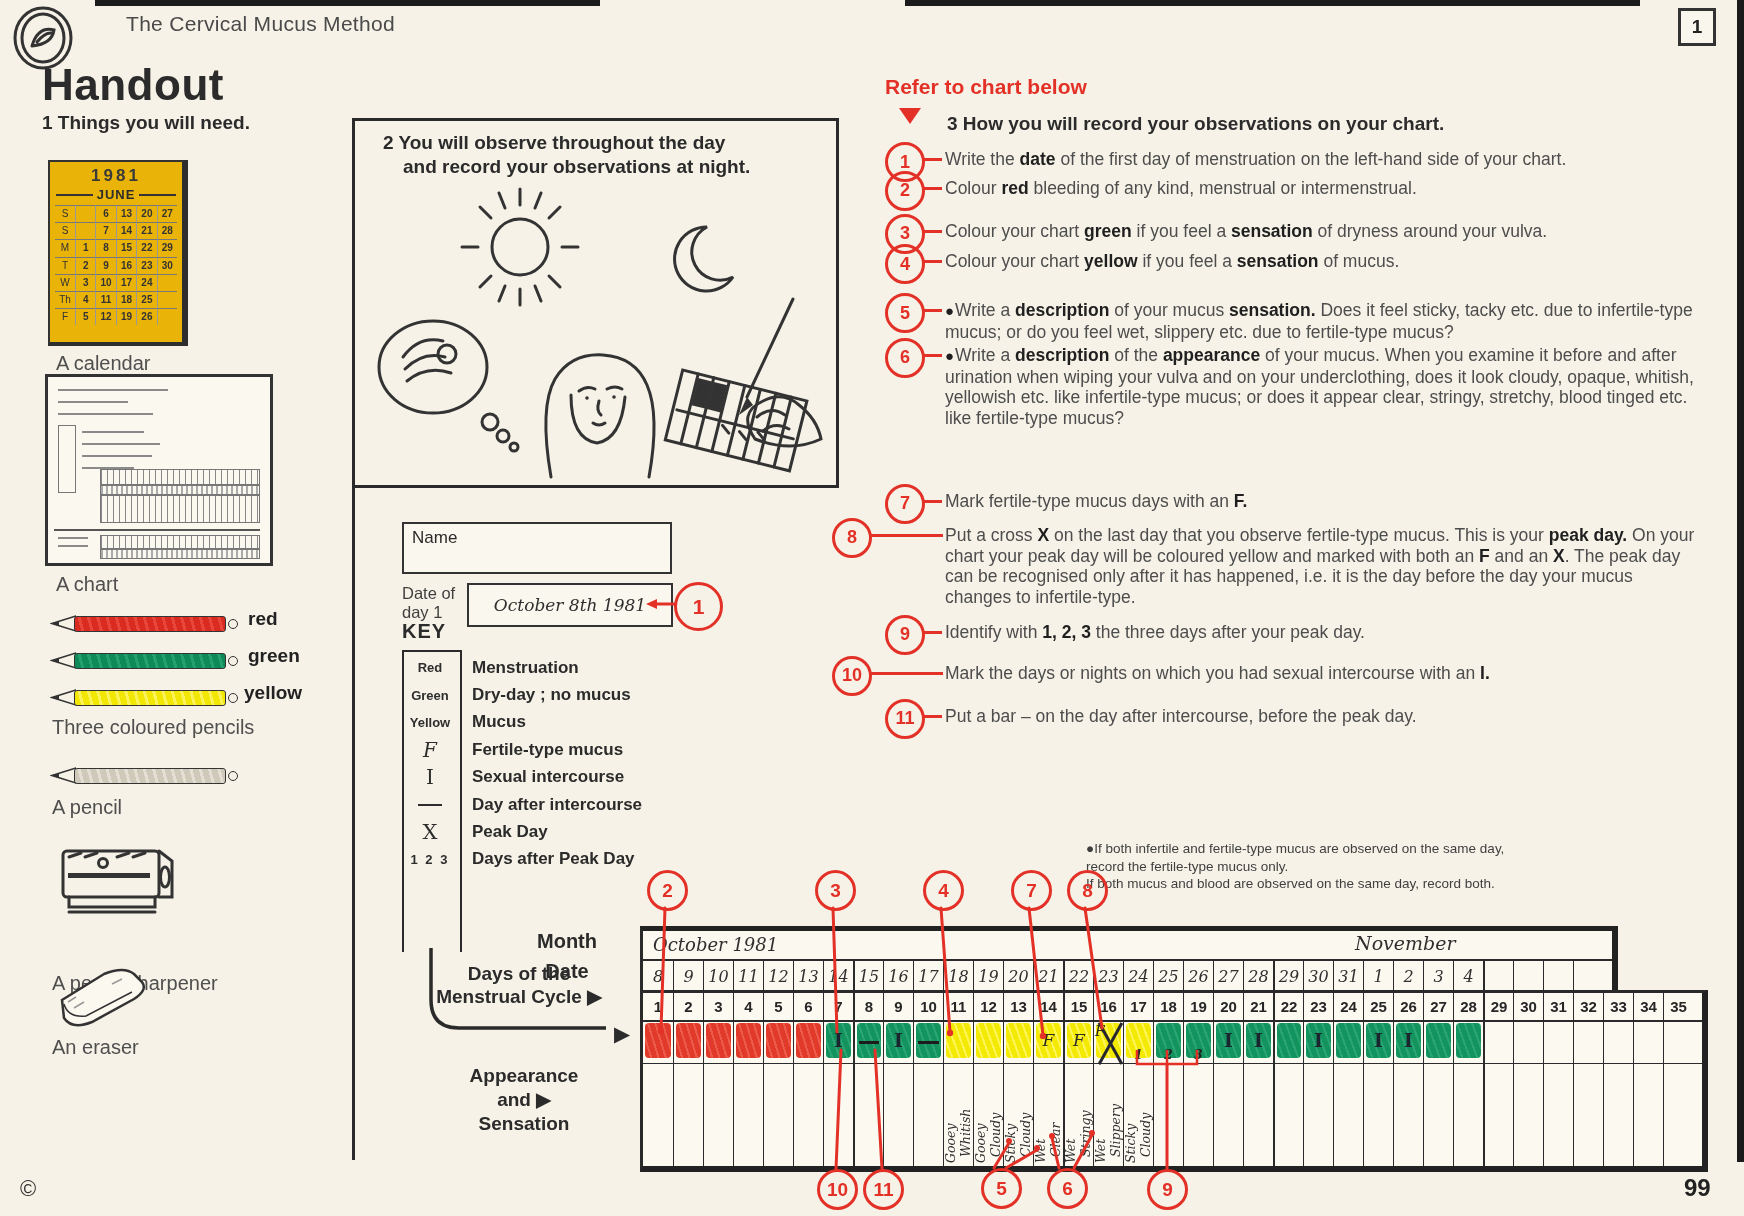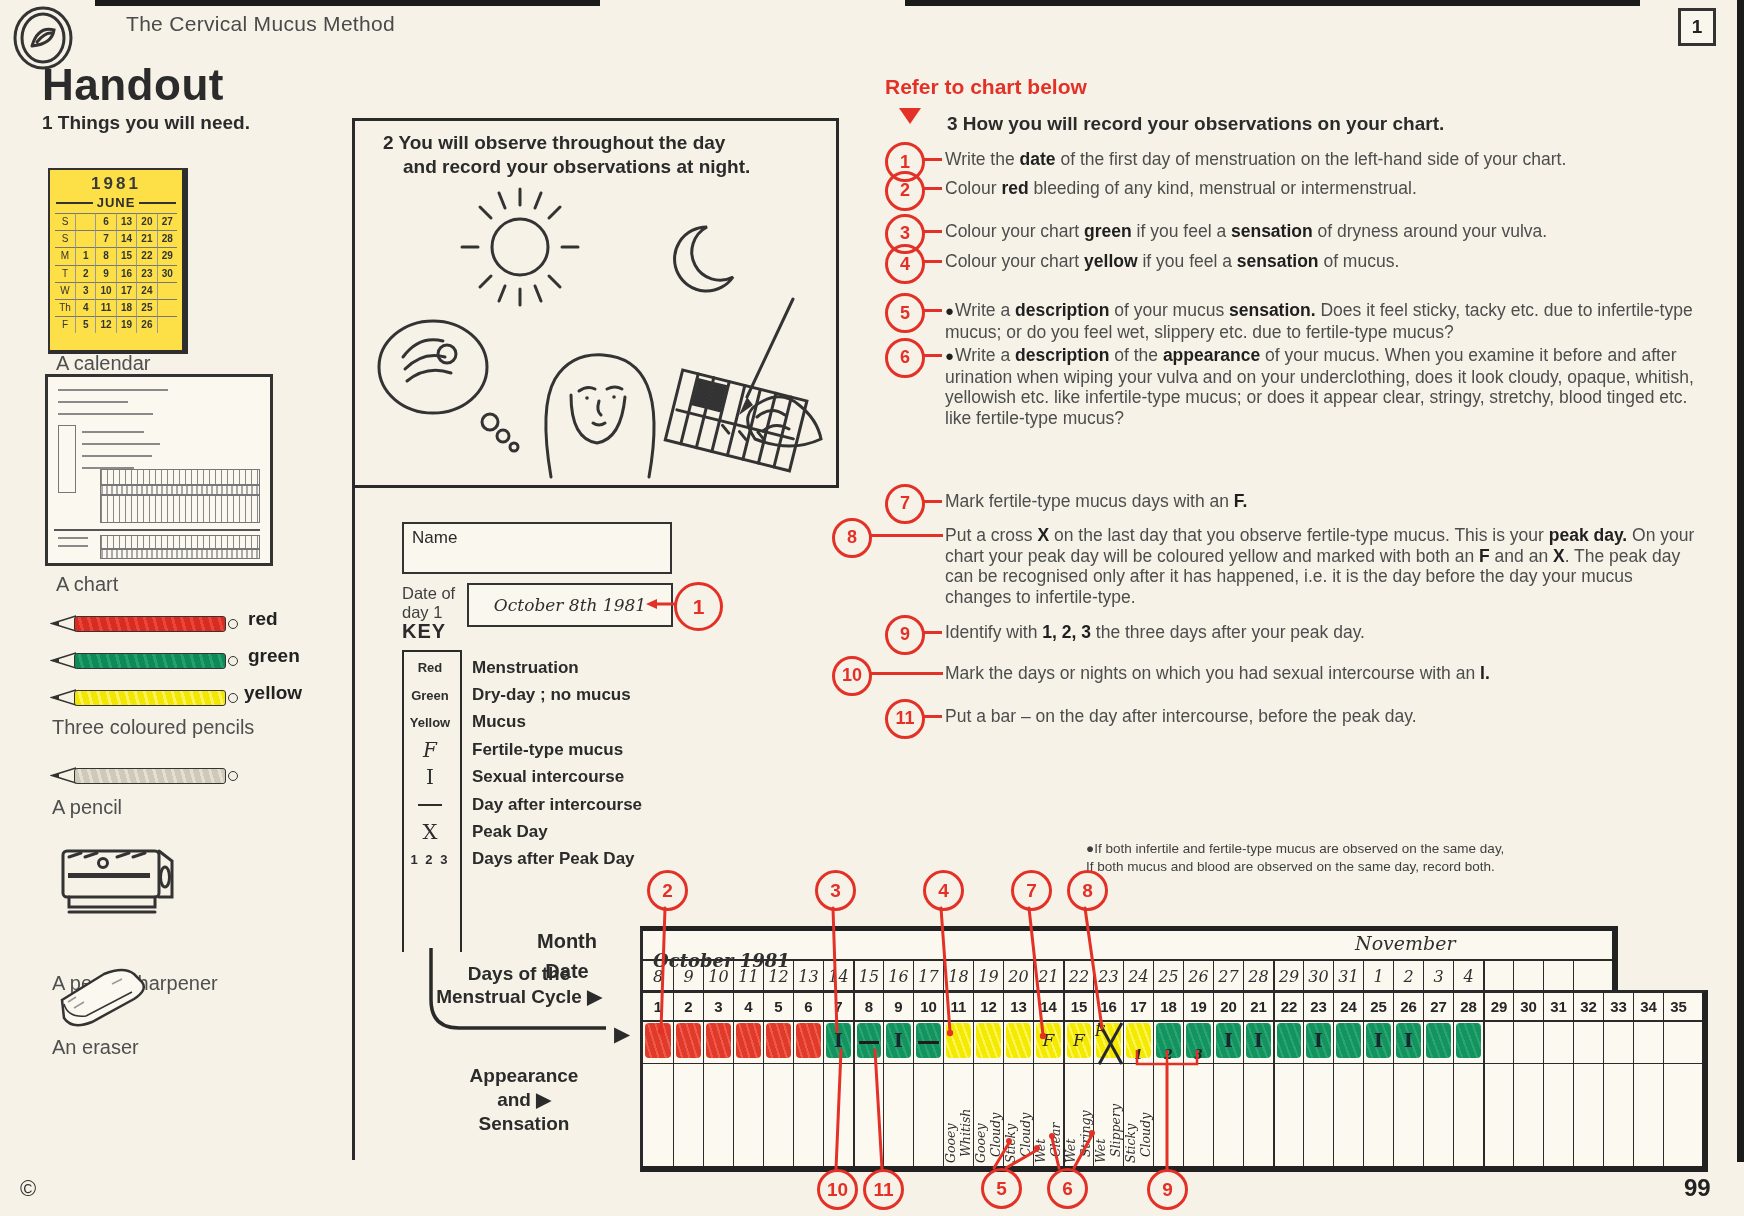--- a/index.html
+++ b/index.html
@@ -12,21 +12,21 @@
   .scan-bar{background:#1b1b1b;}
   
   #logo{left:10px;top:6px;width:66px;height:64px;}
   #page-title{left:86px;top:12px;font-size:21px;color:#4a4a4a;letter-spacing:.3px;margin-left:40px;}
   #page-box{left:1678px;top:8px;width:32px;height:32px;border:3px solid #333;
     display:flex;align-items:center;justify-content:center;font-weight:bold;font-size:19px;color:#222;background:#f9f6ee;}
   #handout-title{left:42px;top:60px;font-size:44px;font-weight:bold;color:#2b2b2b;letter-spacing:.5px;}
   
   #s1-heading{left:42px;top:112px;font-size:19px;font-weight:bold;color:#2b2b2b;}
   .caption{font-size:20px;color:#4f4f4f;}
-  #calendar{left:48px;top:168px;width:132px;height:180px;background:#fde047;
+  #calendar{left:48px;top:160px;width:132px;height:180px;background:#eab308;
     border:2px solid #333;border-right:6px solid #2e2e2e;border-bottom:4px solid #2e2e2e;}
   #cal-year{text-align:center;font-size:17px;font-weight:bold;letter-spacing:3px;color:#3a3a3a;margin-top:4px;}
   #cal-month-row{display:flex;align-items:center;gap:4px;margin:1px 6px 3px;}
   #cal-month-row .dash{flex:1;height:2px;background:#333;}
   #cal-month{font-size:13px;font-weight:bold;color:#2d2d2d;letter-spacing:1px;}
   #cal-grid{display:grid;grid-template-columns:20px repeat(5,1fr);margin:0 5px;}
   .cal-cell{height:16.2px;font-size:10px;font-weight:bold;color:#333;text-align:center;
     border-top:1px solid #777;border-left:1px solid #999;line-height:16px;}
   .cal-cell:nth-child(6n+1){border-left:none;}
   .cal-lab{font-weight:normal;}
@@ -100,21 +100,21 @@
   .chart-label{font-size:19px;font-weight:bold;color:#2b2b2b;text-align:center;}
   #lbl-month{left:500px;top:930px;width:134px;font-size:20px;}
   #lbl-date{left:500px;top:960px;width:134px;font-size:20px;}
   #lbl-cycle{left:420px;top:962px;width:198px;line-height:23px;}
   .tri-right{color:#2b2b2b;}
   #arrow-colorrow{left:614px;top:1022px;font-size:21px;color:#2b2b2b;}
   #lbl-appearance{left:430px;top:1064px;width:188px;line-height:24px;}
   #upper-table{left:640px;top:926px;width:969px;border:3px solid #2a2a2a;border-top:5px solid #222;
     border-right:6px solid #222;background:#fbf8ef;}
   #month-row{position:relative;height:28px;border-bottom:2px solid #2a2a2a;}
-  #month-oct{position:absolute;left:10px;top:19px;font-size:18px;font-weight:bold;}
+  #month-oct{position:absolute;left:10px;top:3px;font-size:18px;}
   #month-nov{position:absolute;left:712px;top:1px;font-size:19px;}
   #date-row{display:flex;height:30px;}
   .dcell{width:30px;box-sizing:border-box;border-left:1px solid #2b2b2b;
     display:flex;align-items:center;justify-content:center;font-size:16px;}
   .dcell:first-child{border-left:none;}
   #lower-table{left:640px;top:990px;width:1059px;border:3px solid #2a2a2a;
     border-right:6px solid #222;border-bottom:6px solid #222;background:#fcf9f1;}
   #cycle-row{display:flex;height:27px;border-bottom:2px solid #2a2a2a;}
   .ccell{width:30px;box-sizing:border-box;border-left:1px solid #2b2b2b;
     display:flex;align-items:center;justify-content:center;font-size:15px;font-weight:bold;color:#262626;}
@@ -454,20 +454,21 @@
       </div>
       <div class="s3-item i11">
         <span class="circ">11</span>
         <span class="lead"></span>
         <p class="s3-text"><span>Put a bar – on the day after intercourse, before the peak day.</span></p>
       </div>
     </div>
 </div>
 <div id="footnote" class="abs">
     <div>●If both infertile and fertile-type mucus are observed on the same day,</div>
+    <div>record the fertile-type mucus only.</div>
     <div>If both mucus and blood are observed on the same day, record both.</div>
   </div>
 
 <div id="lbl-month" class="abs chart-label">Month</div>
 <div id="lbl-date" class="abs chart-label">Date</div>
 <div id="lbl-cycle" class="abs chart-label">
   <div>Days of the</div>
   <div><span>Menstrual Cycle</span> <span class="tri-right">▶</span></div>
 </div>
 <div id="arrow-colorrow" class="abs">▶</div>

